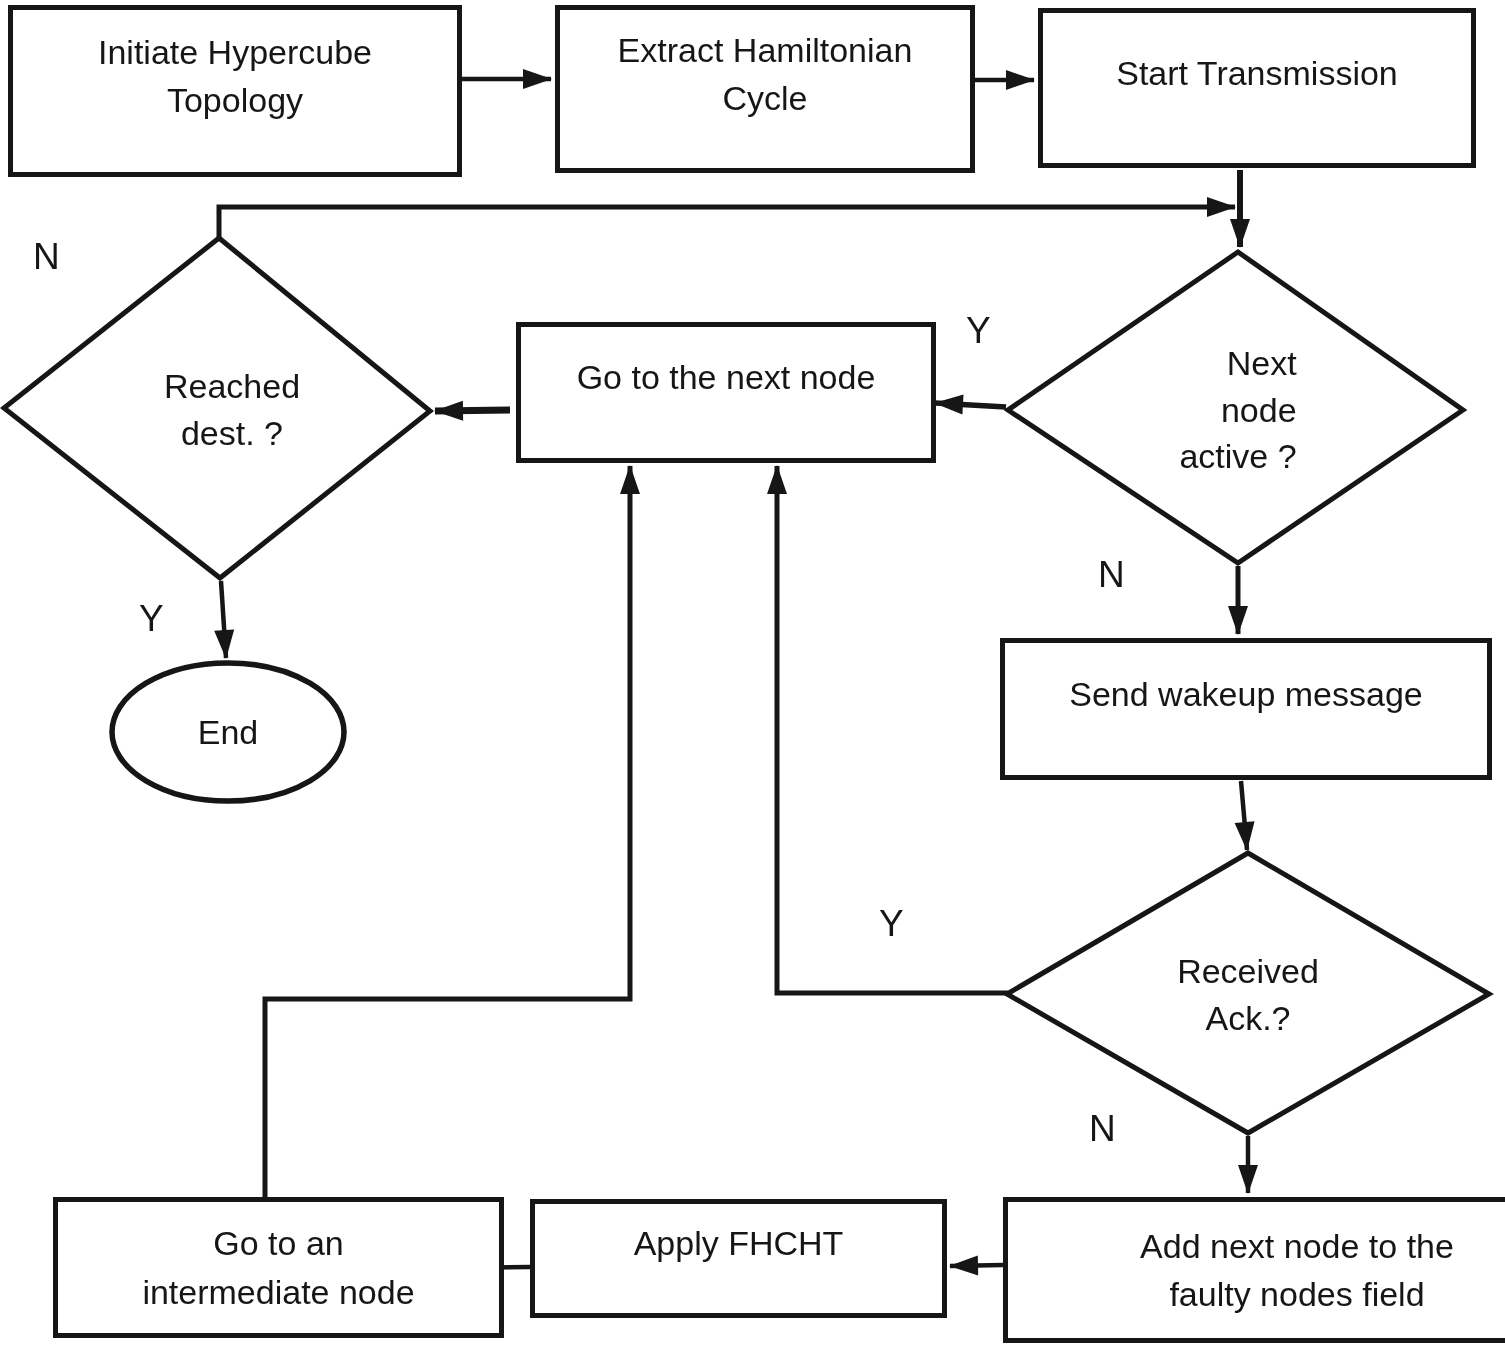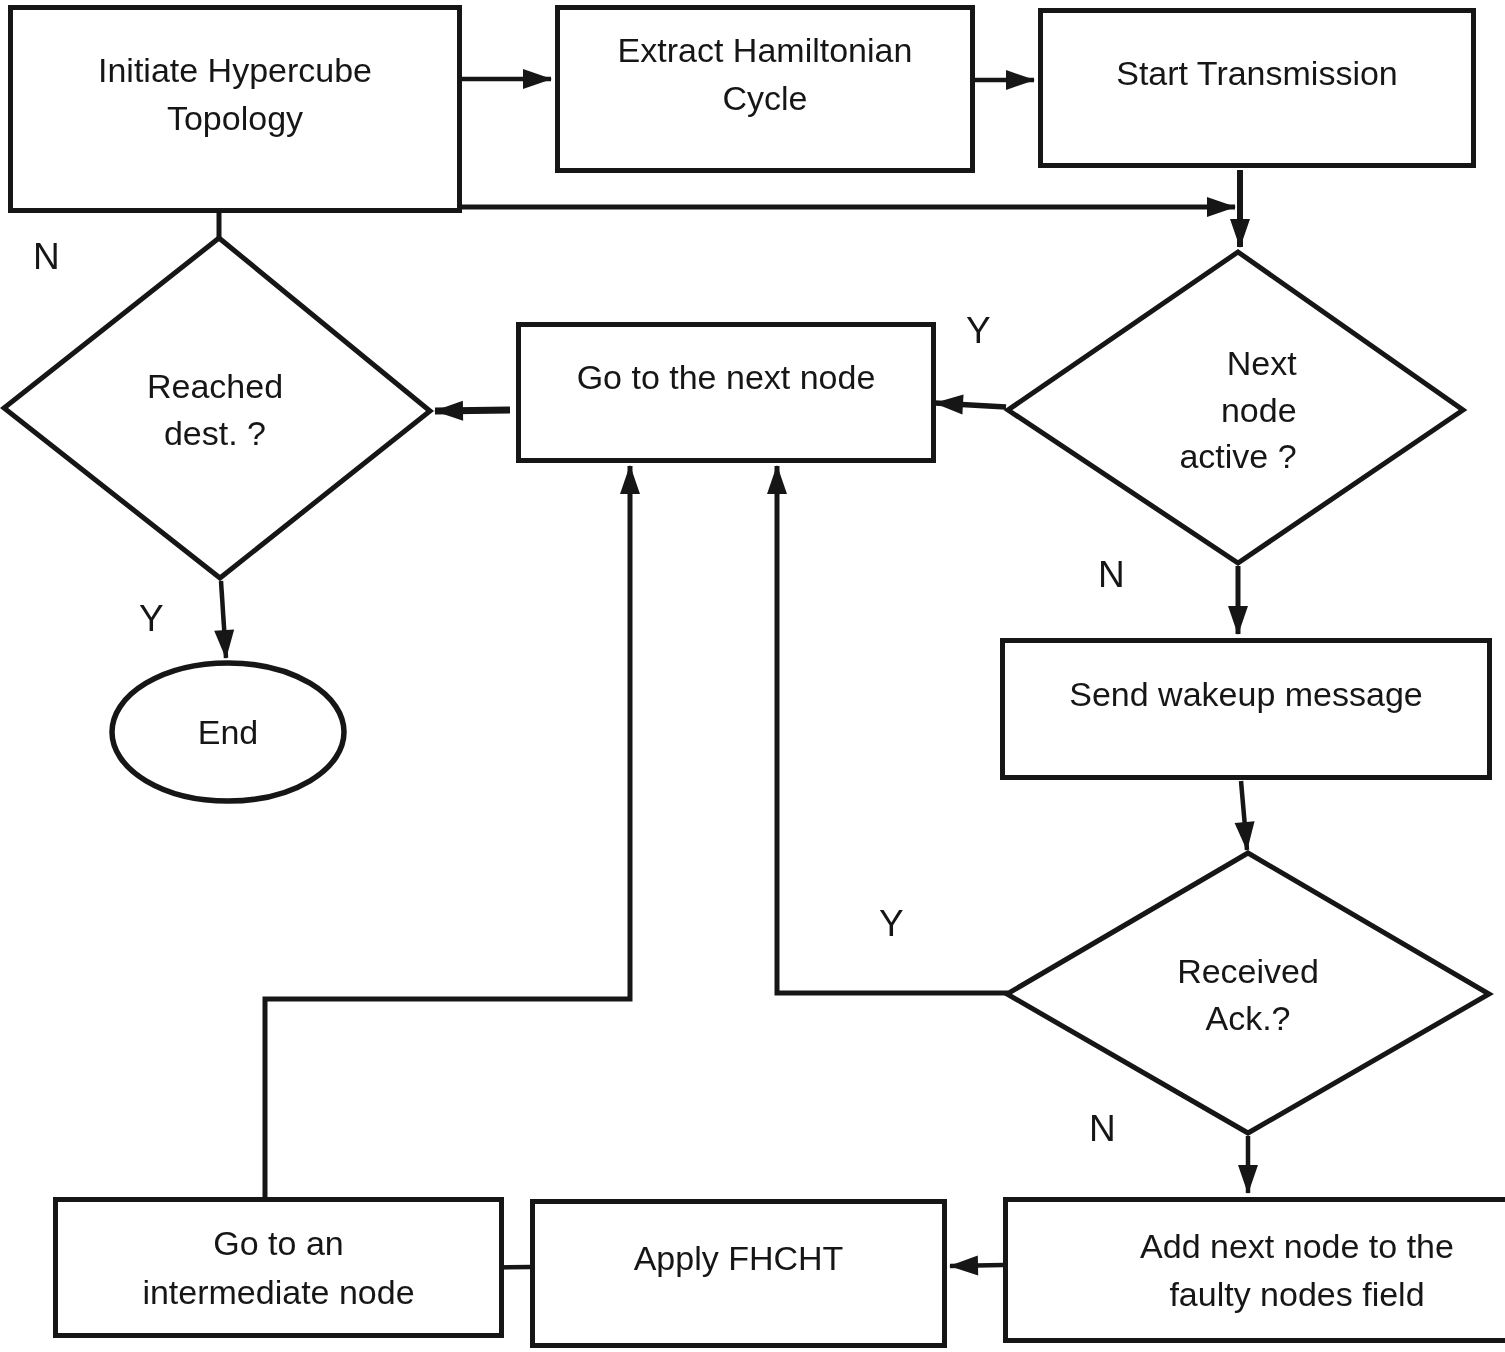--- a/index.html
+++ b/index.html
@@ -74,21 +74,21 @@
     <path d="M530 1267 L451 1268" stroke="#161616" stroke-width="4.5" fill="none" marker-end="url(#arrow)"></path>
     <path d="M265 1197 L265 999 L630 999 L630 466" stroke="#161616" stroke-width="5" fill="none" marker-end="url(#arrow)"></path>
     <path d="M1008 993 L777 993 L777 466" stroke="#161616" stroke-width="5" fill="none" marker-end="url(#arrow)"></path>
 
     <polygon points="1238,252 1463,410 1238,563 1008,410" fill="#ffffff" stroke="#161616" stroke-width="5"></polygon>
     <polygon points="219,238 430,411 220,578 4,408" fill="#ffffff" stroke="#161616" stroke-width="5"></polygon>
     <polygon points="1248,853 1489,994 1248,1133 1007,994" fill="#ffffff" stroke="#161616" stroke-width="5"></polygon>
     <ellipse cx="228" cy="732" rx="116" ry="69" fill="#ffffff" stroke="#161616" stroke-width="5.5"></ellipse>
   </svg>
 
-  <div class="box up" style="left:8px; top:5px; width:454px; height:208px;">
+  <div class="box up" style="left:8px; top:5px; width:454px; height:172px;">
     <span class="lbl">Initiate Hypercube
 Topology</span>
   </div>
 
   <div class="box up" style="left:555px; top:5px; width:420px; height:168px;">
     <span class="lbl">Extract Hamiltonian
 Cycle</span>
   </div>
 
   <div class="box up" style="left:1038px; top:8px; width:438px; height:160px;">
@@ -101,30 +101,30 @@
 
   <div class="box up" style="left:1000px; top:638px; width:492px; height:142px;">
     <span class="lbl">Send wakeup message</span>
   </div>
 
   <div class="box" style="left:1003px; top:1197px; width:588px; height:146px;">
     <span class="lbl">Add next node to the
 faulty nodes field</span>
   </div>
 
-  <div class="box up" style="left:530px; top:1199px; width:417px; height:149px;">
+  <div class="box up" style="left:530px; top:1199px; width:417px; height:119px;">
     <span class="lbl">Apply FHCHT</span>
   </div>
 
   <div class="box" style="left:53px; top:1197px; width:451px; height:141px;">
     <span class="lbl">Go to an
 intermediate node</span>
   </div>
 
-  <div class="dlabel" style="left:83px; top:330px; width:264px; height:160px;text-align:center;">Reached
+  <div class="dlabel" style="left:100px; top:330px; width:264px; height:160px;text-align:center;">Reached
 dest. ?</div>
   <div class="dlabel" style="left:1088px; top:332px; width:300px; height:156px;text-align:right;">Next
 node
 active ?</div>
   <div class="dlabel" style="left:1098px; top:917px; width:300px; height:156px;">Received
 Ack.?</div>
   <div class="dlabel" style="left:112px; top:664px; width:232px; height:137px;text-align:right;">End</div>
 
   <div class="tag" style="left:33px; top:236px;">N</div>
   <div class="tag" style="left:139px; top:598px;">Y</div>

